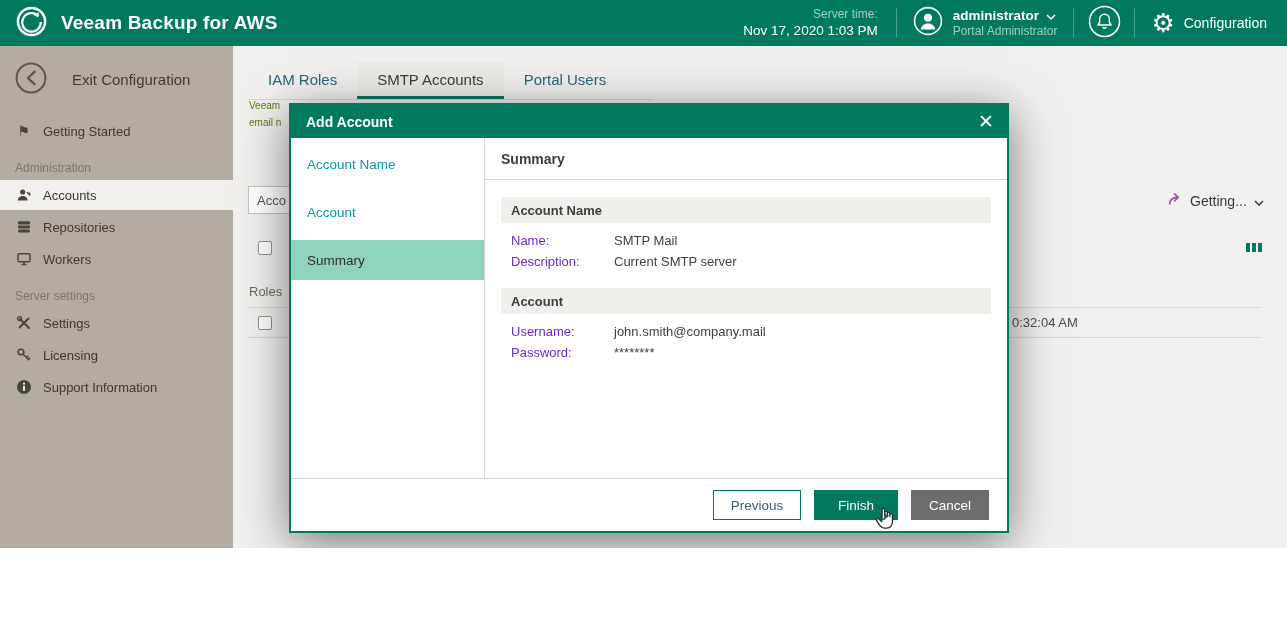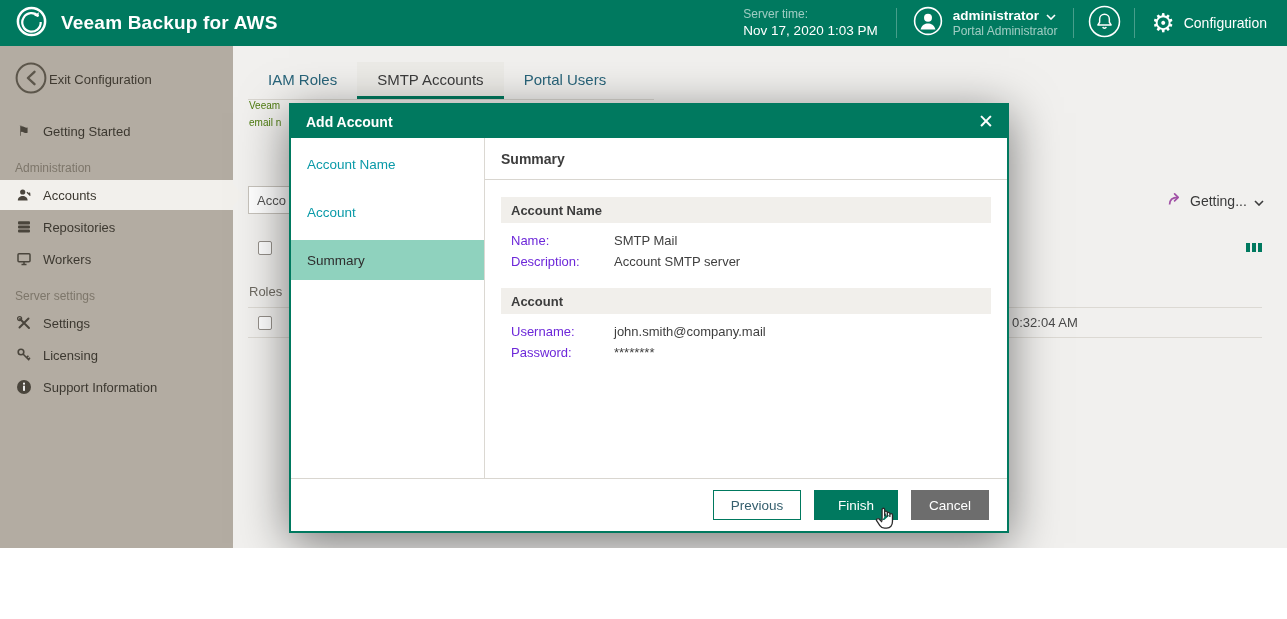--- a/index.html
+++ b/index.html
@@ -4,35 +4,35 @@
 <style>
   * { margin:0; padding:0; box-sizing:border-box; }
   html,body { width:1287px; height:619px; font-family:"Liberation Sans","DejaVu Sans",sans-serif; }
   .screen { position:relative; width:1287px; height:548px; background:#f1f0ee; overflow:hidden; }
 
   
   .topbar { position:absolute; left:0; top:0; right:0; height:46px; background:#00795f; display:flex; align-items:center; color:#fff; z-index:5; }
   .brand { display:flex; align-items:center; gap:13px; margin-left:15px; }
   .app-title { font-size:19px; font-weight:bold; letter-spacing:.2px; }
   .flex-sp { flex:1; }
-  .server-time { margin-right:18px; line-height:1.35; }
+  .server-time { text-align:right; margin-right:18px; line-height:1.35; }
   .server-time .lbl { font-size:12px; color:rgba(255,255,255,.62); }
   .server-time .val { font-size:13.5px; color:#fff; }
   .vdiv { width:1px; height:30px; background:rgba(255,255,255,.28); }
   .userblk { display:flex; align-items:center; gap:10px; padding:0 16px; cursor:pointer; }
   .userblk .nm { font-size:13.5px; font-weight:bold; display:flex; align-items:center; gap:7px; }
   .userblk .rl { font-size:12px; color:rgba(255,255,255,.62); margin-top:1px; }
   .bellblk { width:60px; display:flex; justify-content:center; cursor:pointer; }
   .configblk { display:flex; align-items:center; gap:9px; padding:0 20px 0 16px; cursor:pointer; }
   .gear-glyph { font-size:26px; line-height:1; font-family:"DejaVu Sans",sans-serif; }
   .config-lbl { font-size:14px; }
 
   
   .sidebar { position:absolute; left:0; top:46px; width:233px; bottom:0; background:#b3aca2; z-index:2; }
-  .exitblk { display:flex; align-items:center; gap:1px; padding:15px 14px 18px 14px; cursor:pointer; color:#3f3a31; font-size:13px;text-align:center; }
+  .exitblk { display:flex; align-items:center; gap:24px; padding:15px 14px 18px 14px; cursor:pointer; color:#3f3a31; font-size:15px;text-align:center; }
   .nav-item { display:flex; align-items:center; gap:11px; height:30px; margin-bottom:2px; padding:0 15px; font-size:13px; color:#3c3830; cursor:pointer; position:relative; }
   .nav-item .ic { width:17px; display:flex; justify-content:center; align-items:center; }
   .nav-item.active { background:#f2f0ec; }
   .nav-item.active::after { content:""; position:absolute; right:-10px; top:50%; margin-top:-11px; border-top:11px solid transparent; border-bottom:11px solid transparent; border-left:10px solid #f2f0ec; }
   .sec-lbl { padding:13px 15px 5px 15px; font-size:12px; color:#7d766a; }
   .flag-glyph { font-size:14px; line-height:1; color:#4a453c; font-family:"DejaVu Sans",sans-serif; }
 
   
   .content { position:absolute; left:233px; top:46px; right:0; bottom:0; background:#f1f0ee; }
   .tabs { position:absolute; left:15px; top:16px; width:406px; display:flex; border-bottom:1px solid #d8d5cf; }
@@ -273,21 +273,21 @@
         <div class="mcontent-head">Summary</div>
         <div class="mcontent-body">
           <div class="sec-header">Account Name</div>
           <div class="sec-rows">
             <div class="kv">
               <span class="k">Name:</span>
               <span class="v">SMTP Mail</span>
             </div>
             <div class="kv">
               <span class="k">Description:</span>
-              <span class="v">Account SMTP server</span>
+              <span class="v">Current SMTP server</span>
             </div>
           </div>
           <div class="sec-header sec2">Account</div>
           <div class="sec-rows">
             <div class="kv">
               <span class="k">Username:</span>
               <span class="v">john.smith@company.mail</span>
             </div>
             <div class="kv">
               <span class="k">Password:</span>

